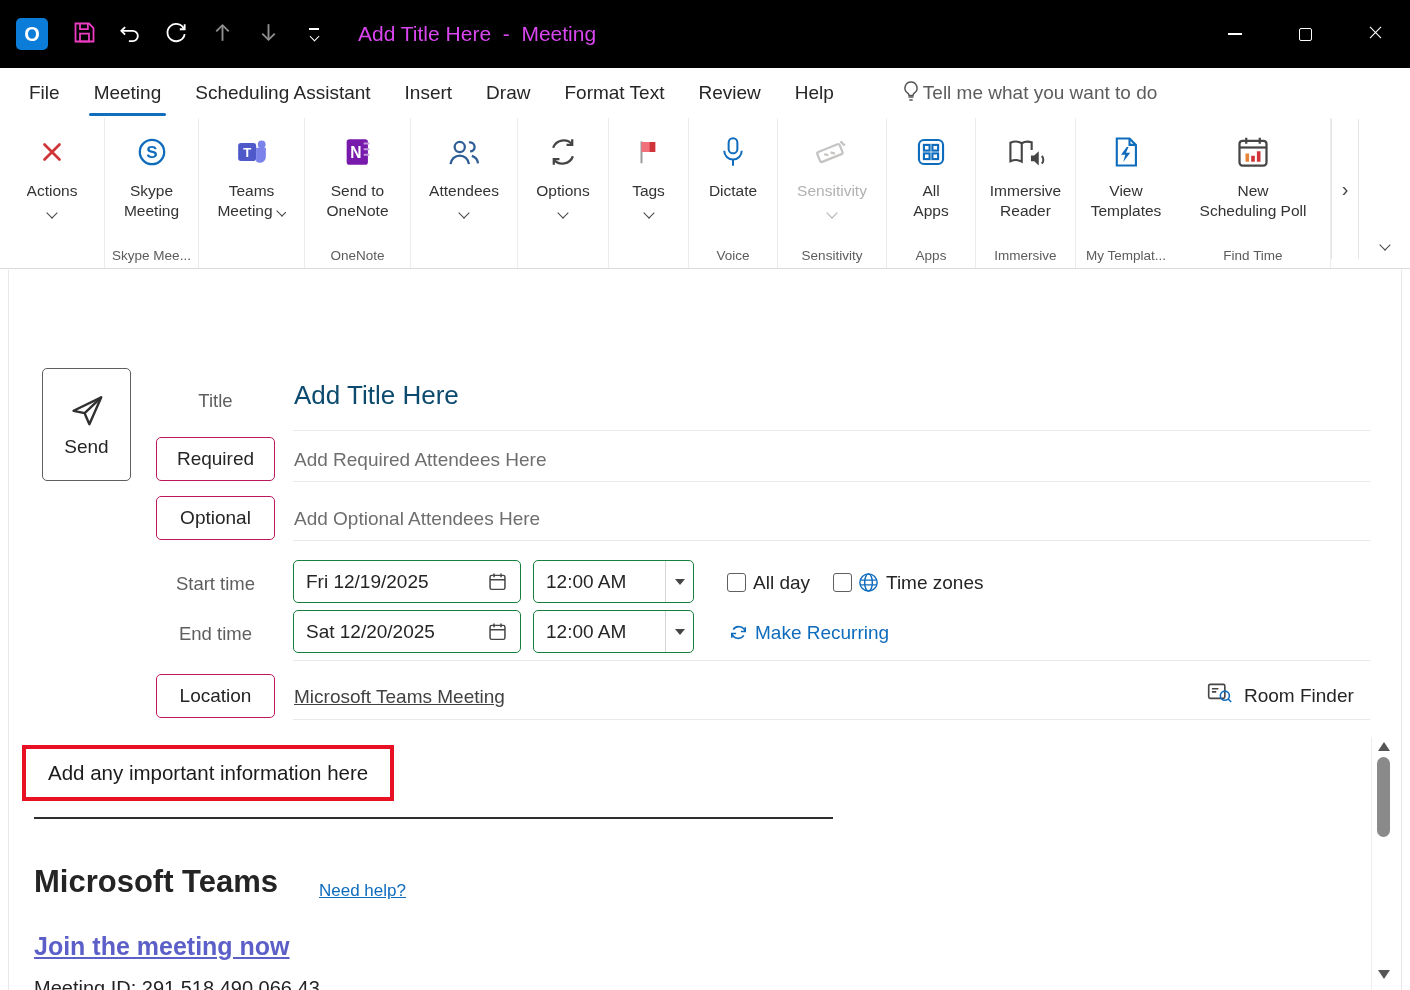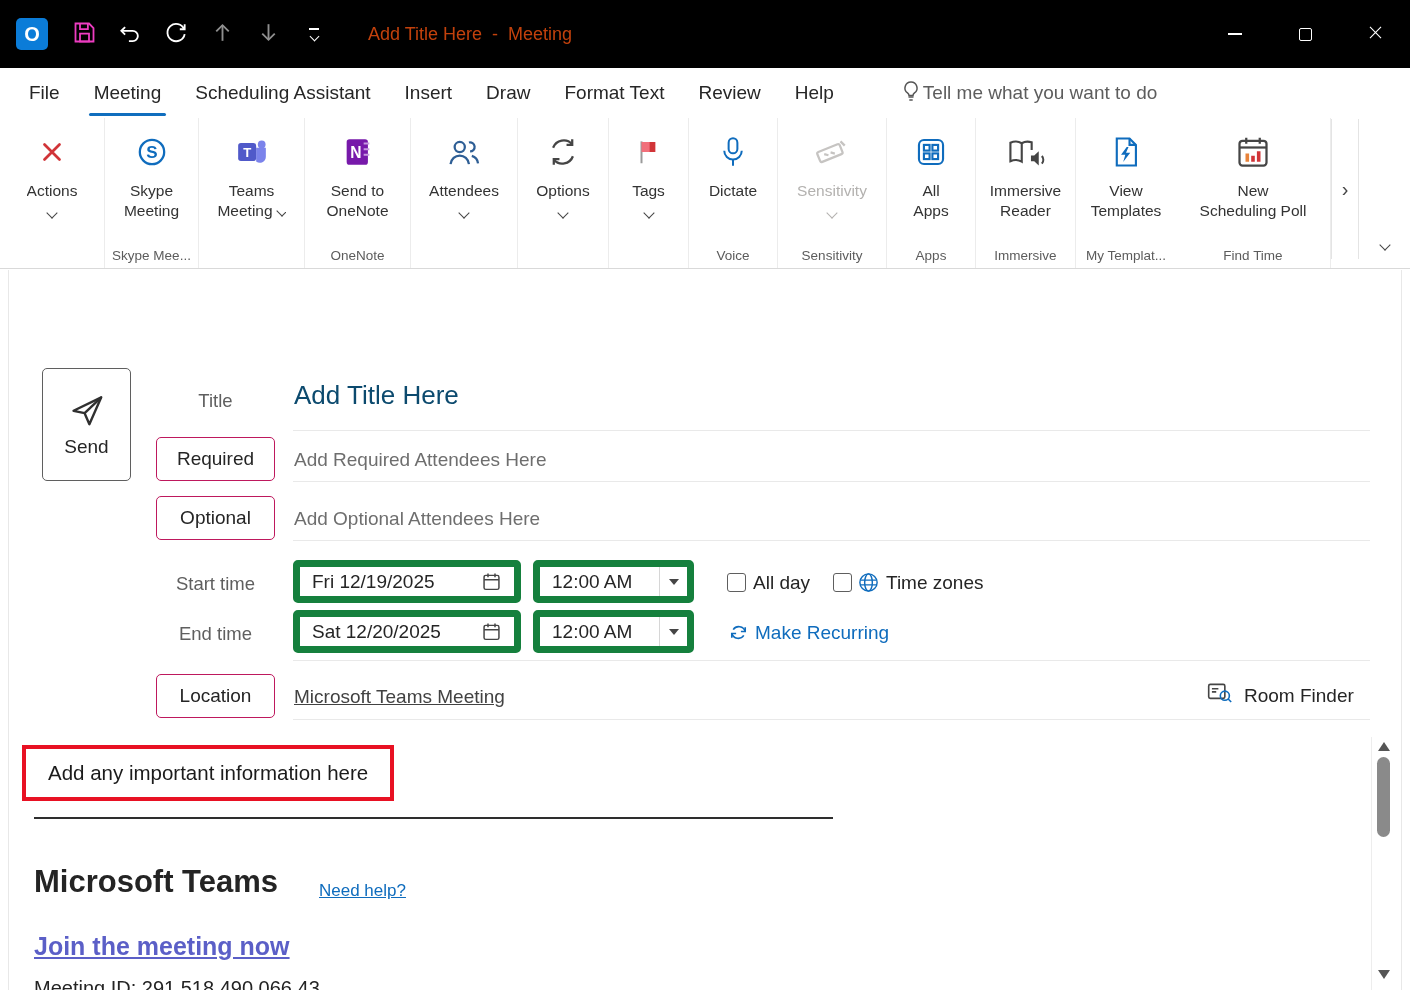--- a/index.html
+++ b/index.html
@@ -13,21 +13,21 @@
   .tb-appicon{width:32px;height:32px;border-radius:5px;background:#0b7cd8;color:#fff;
     font-weight:bold;font-size:20px;display:flex;align-items:center;justify-content:center}
   .tb-btn{background:none;border:none;width:44px;height:44px;display:flex;align-items:center;
     justify-content:center;cursor:pointer;margin-left:2px}
   .tb-btn:first-of-type{margin-left:14px}
   .qat{display:flex;flex-direction:column;align-items:center}
   .qat .bar{width:10px;height:2px;background:#fff;margin-bottom:3px}
   .chev{display:inline-block;width:8px;height:8px;border-right:1.6px solid #454545;
     border-bottom:1.6px solid #454545;transform:rotate(45deg)}
   .chev-white{border-color:#fff;width:7px;height:7px}
-  .tb-title{margin-left:32px;font-size:18px;color:#c2410c;white-space:pre}
+  .tb-title{margin-left:22px;font-size:21px;color:#d946ef;white-space:pre}
   .tb-spacer{flex:1}
   .tb-win{background:none;border:none;width:70px;height:68px;display:flex;align-items:center;
     justify-content:center;cursor:pointer}
   .ic-min{width:14px;height:2px;background:#fff;display:block}
   .ic-max{width:13px;height:13px;border:1.4px solid #fff;border-radius:2px;display:block}
 
   
   .menubar{position:absolute;left:0;top:68px;width:1410px;height:50px;background:#fff;
     display:flex;align-items:center;padding-left:12px}
   .tab{font-size:19px;color:#262626;padding:16px 17px;height:50px;display:flex;align-items:center;
@@ -67,21 +67,21 @@
   .send-btn{position:absolute;left:42px;top:368px;width:89px;height:113px;background:#fff;
     border:1px solid #5f5f5f;border-radius:5px;display:flex;flex-direction:column;align-items:center;
     justify-content:center;gap:2px;font-size:19px;color:#252525;cursor:pointer}
   .fld-label{position:absolute;left:156px;width:119px;text-align:center;font-size:18.5px;color:#5f5f5f}
   .fld-btn{position:absolute;left:156px;width:119px;height:44px;background:#fff;border:1px solid #be185d;
     border-radius:5px;font-size:19px;color:#252525;display:flex;align-items:center;justify-content:center;
     cursor:pointer;font-family:inherit}
   .sep{position:absolute;left:293px;width:1077px;height:1px;background:#e9e9e9}
   .title-value{position:absolute;left:294px;top:380px;font-size:26px;color:#0c4a6e}
   .ph{position:absolute;left:294px;font-size:19px;color:#6e6e6e}
-  .databox{position:absolute;height:43px;background:#fff;border:7px solid #15803d;border-radius:5px;
+  .databox{position:absolute;height:43px;background:#fff;border:1px solid #15803d;border-radius:5px;
     display:flex;align-items:center;padding:0 12px;font-size:19px;color:#252525;cursor:pointer}
   .databox .endcap{margin-left:auto;display:flex;align-items:center;justify-content:center}
   .dd-split{margin-left:auto;width:28px;height:100%;display:flex;align-items:center;
     justify-content:center;border-left:1px solid #d6d6d6}
   .tri{width:0;height:0;border-left:5.5px solid transparent;border-right:5.5px solid transparent;
     border-top:6.5px solid #454545}
   .cb{position:absolute;width:19px;height:19px;background:#fff;border:1px solid #5f5f5f;
     border-radius:3px;cursor:pointer}
   .lbl19{position:absolute;font-size:19px;color:#252525}
   .link-blue{position:absolute;font-size:19px;color:#0F6CBD;cursor:pointer}

